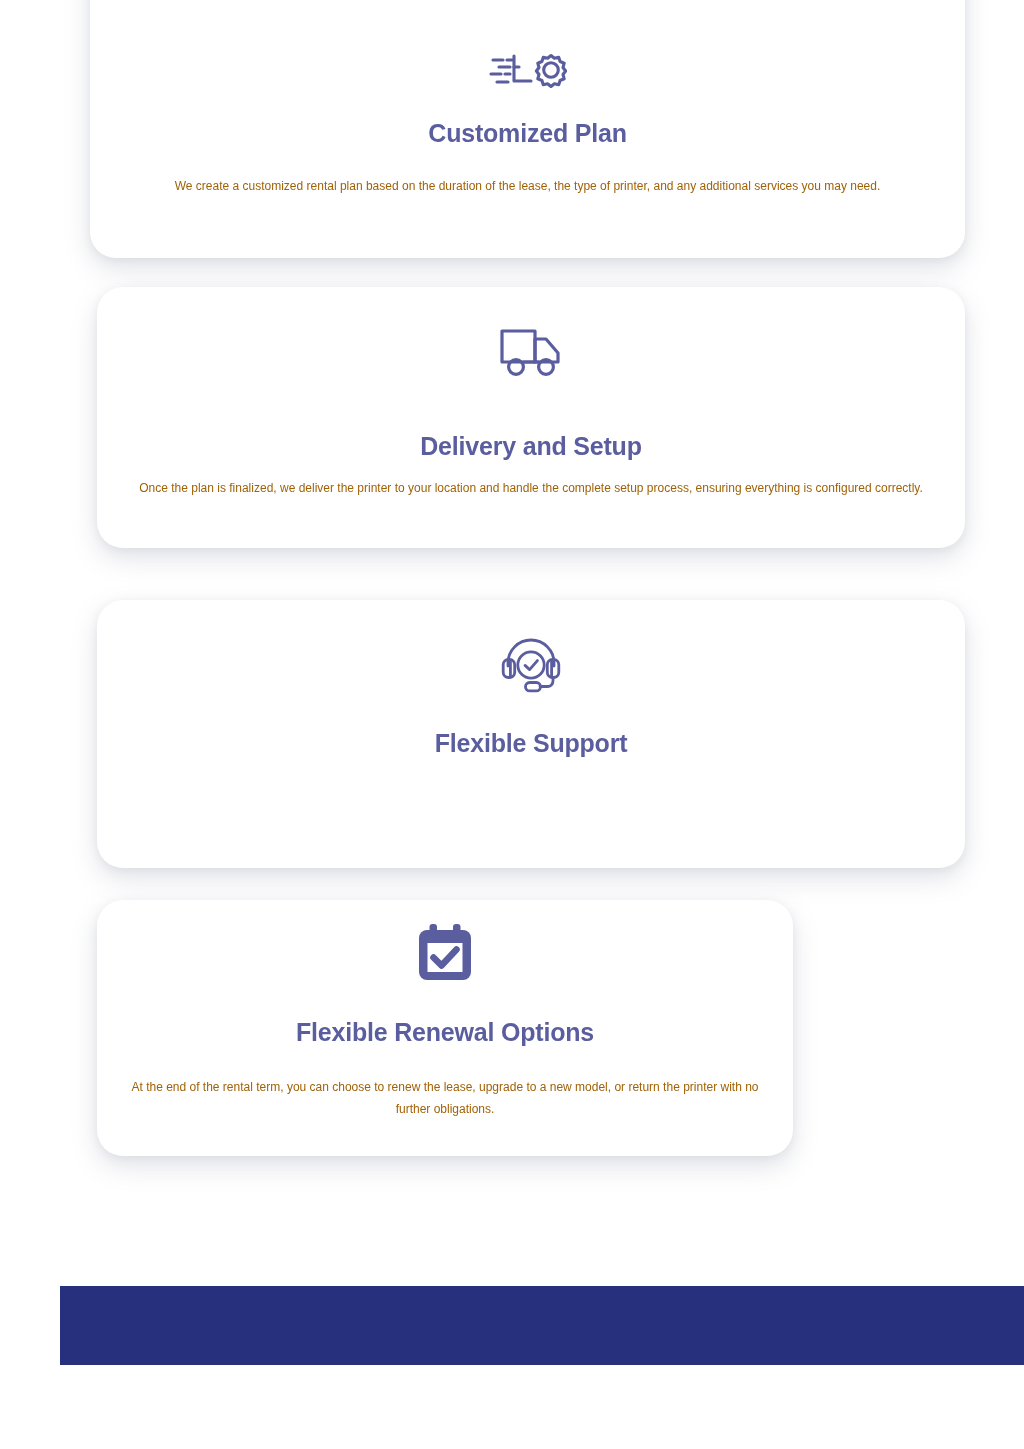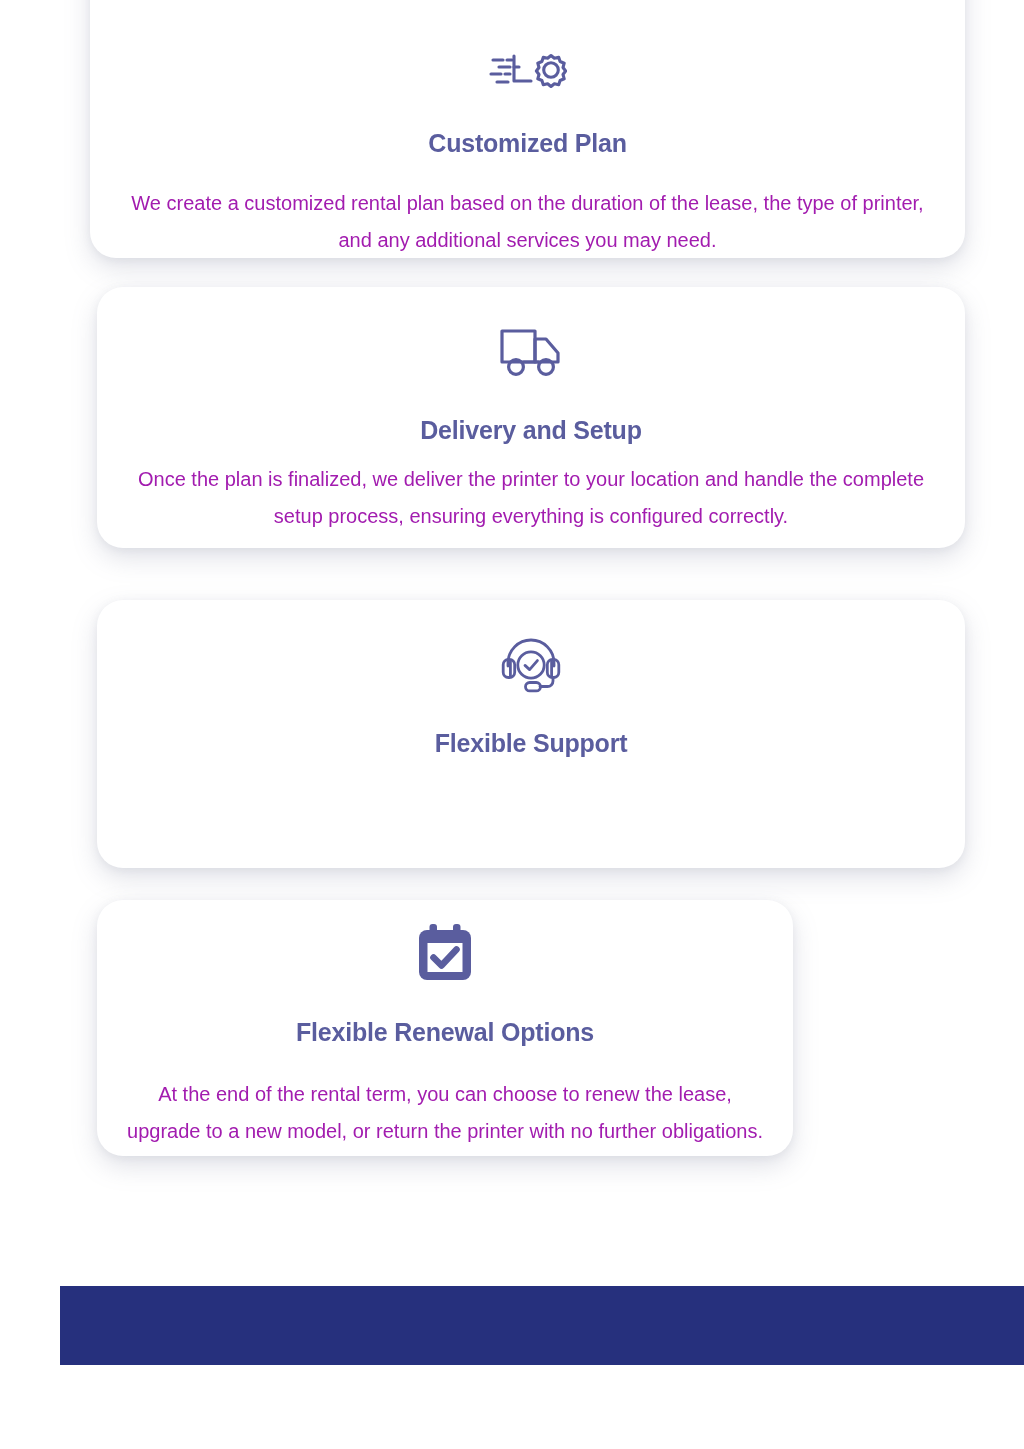--- a/index.html
+++ b/index.html
@@ -86,32 +86,32 @@
   
   .card-title {
     margin: 0;
     font-size: 25px;
     line-height: 1.25;
     font-weight: 700;
     letter-spacing: -0.2px;
     color: #5a5d9e;
     font-family: "Liberation Sans", sans-serif;
   }
-  .card-1 .card-title { margin-top: 18px; }
-  .card-2 .card-title { margin-top: 28px; }
+  .card-1 .card-title { margin-top: 8px; }
+  .card-2 .card-title { margin-top: 44px; }
   .card-3 .card-title { margin-top: 28px; }
   .card-4 .card-title { margin-top: 28px; }
 
   
   .card-desc {
     margin: 0 auto;
     max-width: 826px;
-    font-size: 20px;
+    font-size: 12px;
     line-height: 1.85;
-    color: #a21caf;
+    color: #a16207;
     font-weight: 400;
     font-family: "Liberation Sans", sans-serif;
   }
   .card-1 .card-desc { margin-top: 26px; }
   .card-2 .card-desc { margin-top: 15px; max-width: 812px; }
   .card-3 .card-desc { margin-top: 29px; max-width: 816px; }
   .card-4 .card-desc { margin-top: 28px; max-width: 838px; }
 
   
   .footer-band {

